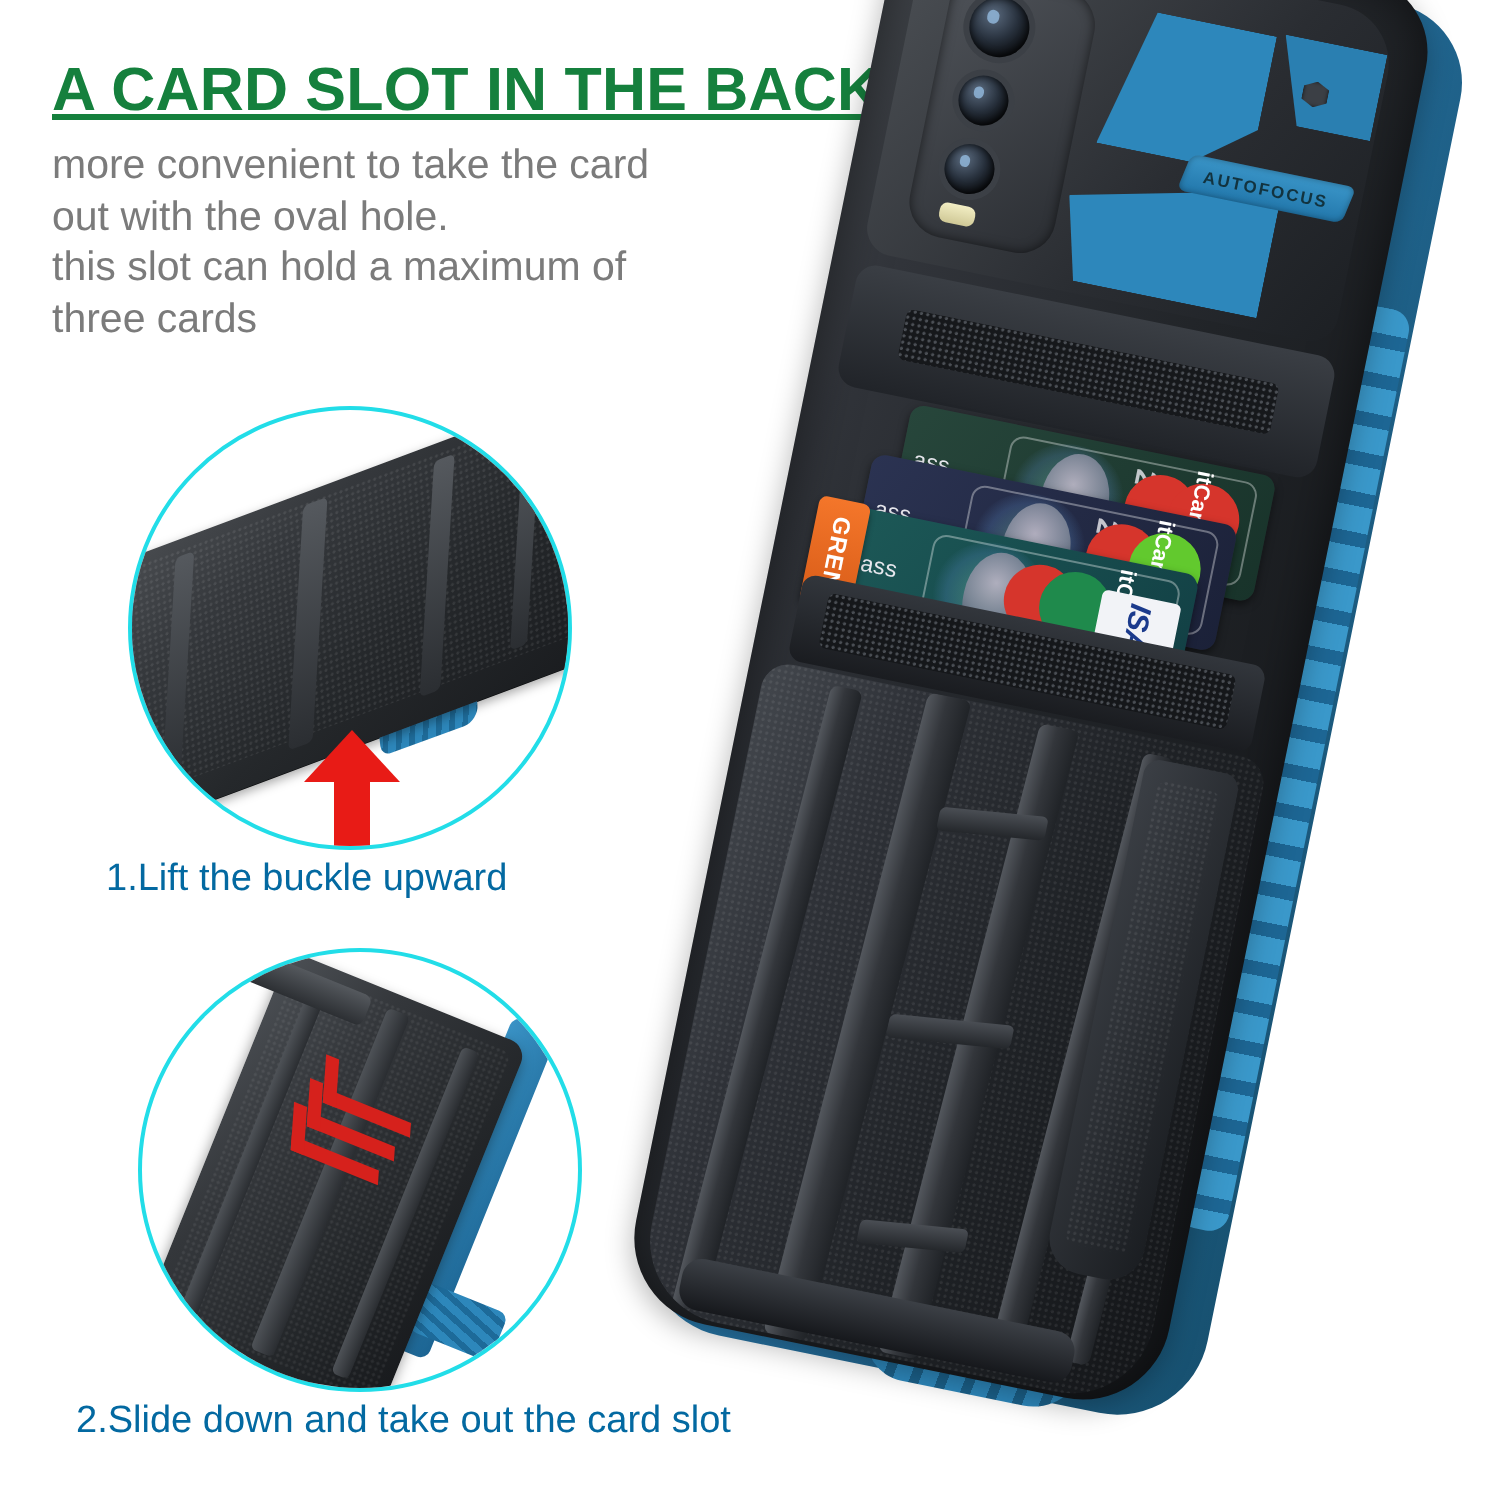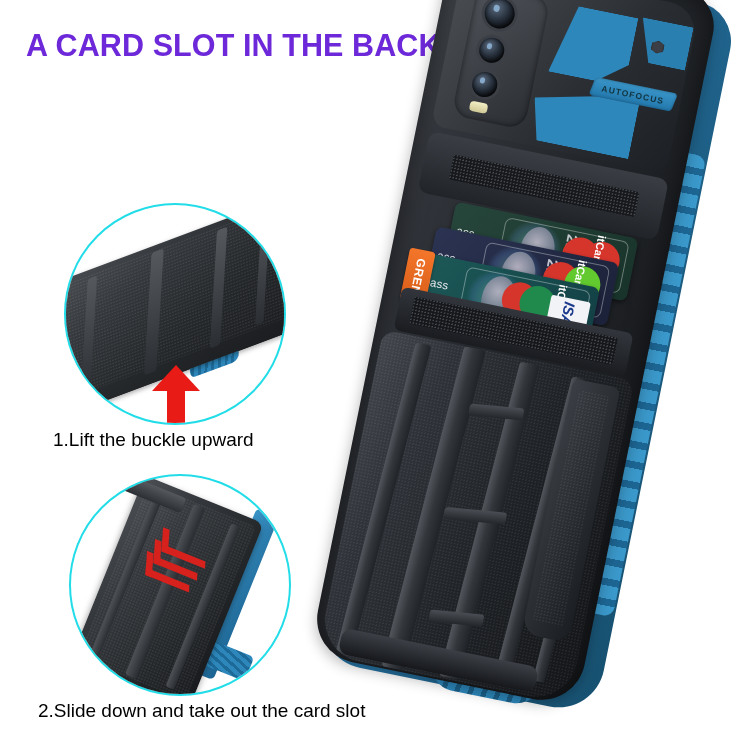--- a/index.html
+++ b/index.html
@@ -22,38 +22,39 @@
   }
 
   
   .headline {
     position: absolute;
     left: 26px;
     top: 28px;
     font-size: 30.5px;
     font-weight: bold;
     letter-spacing: 0.1px;
-    color: #6d28d9;
+    color: #15803d;
     white-space: nowrap;
+    text-decoration: underline;
   }
   .subcopy {
     position: absolute;
     left: 26px;
     top: 70px;
     width: 390px;
     font-size: 20.5px;
     line-height: 25.5px;
     color: #7b7b7b;
   }
   .subcopy div { white-space: nowrap; }
 
   .caption {
     position: absolute;
     font-size: 19px;
-    color: #000000;
+    color: #0369a1;
     white-space: nowrap;
   }
   .caption-1 { left: 53px; top: 429px; }
   .caption-2 { left: 38px; top: 700px; }
 
   
   .inset {
     position: absolute;
     border-radius: 50%;
     border: 2px solid #22dde8;
@@ -546,20 +547,26 @@
     border-radius: 10px;
   }
 </style>
 </head>
 <body>
 
 <div class="stage">
 
   <div class="headline">A CARD SLOT IN THE BACK</div>
 
+  <div class="subcopy">
+    <div>more convenient to take the card</div>
+    <div>out with the oval hole.</div>
+    <div>this slot can hold a maximum of</div>
+    <div>three cards</div>
+  </div>
 
   <div class="inset inset-1">
     <div class="inset-inner">
       <div class="i1-blueleft"></div>
       <div class="i1-edge"></div>
       <div class="i1-bluegrip"></div>
       <div class="i1-port"></div>
       <div class="i1-seam"></div>
       <div class="i1-body">
         <div class="i1-mesh"></div>

